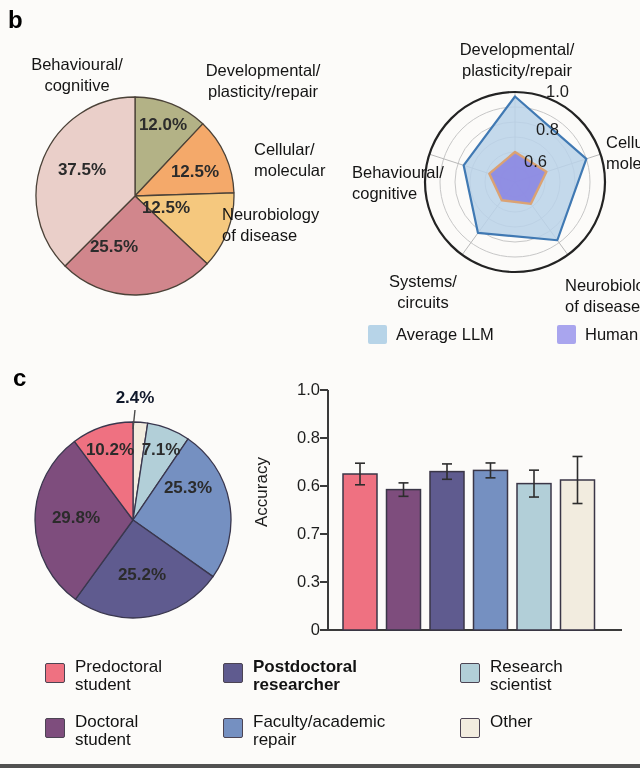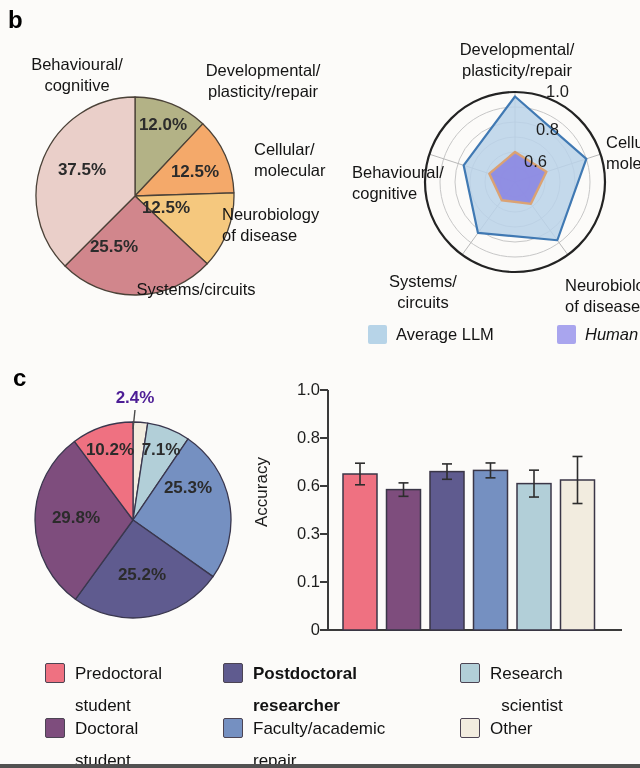--- a/index.html
+++ b/index.html
@@ -7,26 +7,26 @@
         font-family:"Liberation Sans",sans-serif;}
   svg text{font-family:"Liberation Sans",sans-serif;}
   .panel-letter{position:absolute;font-size:24px;font-weight:800;color:#000;}
   .lbl{position:absolute;white-space:pre-line;font-size:16.5px;line-height:21px;
        color:#141414;font-weight:500;}
   .ctr{text-align:center;}
   .rtick{position:absolute;font-size:16.5px;font-weight:500;color:#1e1e1e;}
   .leg-swatch{position:absolute;width:20px;height:20px;border:1.5px solid #4c4453;
               border-radius:2px;box-sizing:border-box;}
   .leg-swatch.soft{border:none;width:19px;height:19px;}
-  .leg-text{position:absolute;white-space:pre-line;font-size:17px;line-height:32px;
+  .leg-text{position:absolute;white-space:pre-line;font-size:17px;line-height:18px;
             color:#121212;font-weight:500;}
   .ytick{position:absolute;width:38px;text-align:right;font-size:16.5px;color:#1e1e1e;font-weight:500;}
   .ylab{position:absolute;left:218px;top:481px;width:90px;height:22px;text-align:center;
         font-size:17px;color:#1c1c1c;font-weight:500;transform:rotate(-90deg);}
-  .ext-pct{position:absolute;font-size:17px;font-weight:600;color:#4c1d95;text-align:center;}
+  .ext-pct{position:absolute;font-size:17px;font-weight:600;color:#0f172a;text-align:center;}
   .bottom-strip{position:absolute;left:0;bottom:0;width:640px;height:4px;background:#515151;}
 </style>
 </head>
 <body>
 
 <div class="page" id="page">
 
   <svg id="chart-svg" width="640" height="768" style="position:absolute;left:0;top:0;">
       <path d="M 135 196 L 135 97 A 99 99 0 0 1 202.7701634869402 123.83210588528026 Z" fill="#b3b286" stroke="#4b4238" stroke-width="1.3" stroke-linejoin="round"></path>
       <path d="M 135 196 L 202.7701634869402 123.83210588528026 A 99 99 0 0 1 233.95114947620743 192.8903348512653 Z" fill="#f4a96a" stroke="#4b4238" stroke-width="1.3" stroke-linejoin="round"></path>
@@ -101,64 +101,63 @@
   <div class="panel-letter" style="left:13px;top:364px;">c</div>
 
   <div class="lbl ctr" style="left:10px;top:54px;width:134px;">Behavioural/
 cognitive</div>
   <div class="lbl ctr" style="left:187px;top:60px;width:152px;">Developmental/
 plasticity/repair</div>
   <div class="lbl" style="left:238px;top:139px;margin-left:16px;">Cellular/
 molecular</div>
   <div class="lbl" style="left:222px;top:204px;">Neurobiology
 of disease</div>
-  <div class="lbl ctr" style="left:121px;top:279px;width:150px;">Systems/circuits</div>
 
   <div class="lbl ctr" style="left:432px;top:39px;width:170px;">Developmental/
 plasticity/repair</div>
   <div class="lbl" style="left:606px;top:132px;width:90px;">Cellular/
 molecular</div>
   <div class="lbl" style="left:565px;top:275px;width:120px;">Neurobiology
 of disease</div>
   <div class="lbl ctr" style="left:363px;top:271px;width:120px;">Systems/
 circuits</div>
   <div class="lbl" style="left:352px;top:162px;">Behavioural/
 cognitive</div>
 
   <div class="rtick" style="left:546px;top:82px;">1.0</div>
   <div class="rtick" style="left:536px;top:120px;">0.8</div>
   <div class="rtick" style="left:524px;top:152px;">0.6</div>
 
   <div class="leg-swatch soft" style="left: 368px; top: 325px; background: rgb(183, 212, 232);"></div>
   <div class="lbl" style="left:396px;top:324px;">Average LLM</div>
   <div class="leg-swatch soft" style="left: 557px; top: 325px; background: rgb(169, 165, 238);"></div>
-  <div class="lbl" style="left:585px;top:324px;font-style:italic;">Human</div>
+  <div class="lbl" style="left:585px;top:324px;">Human</div>
 
   <div class="ext-pct" style="left:109px;top:388px;width:52px;">2.4%</div>
 
   <div class="ylab">Accuracy</div>
 
   <div class="leg-swatch" style="left: 45px; top: 663px; background: rgb(239, 113, 129);"></div>
   <div class="leg-text" style="left:75px;top:658px;">Predoctoral
 student</div>
   <div class="leg-swatch" style="left: 223px; top: 663px; background: rgb(95, 91, 143);"></div>
   <div class="leg-text" style="left:253px;top:658px;font-weight:bold;">Postdoctoral
 researcher</div>
   <div class="leg-swatch" style="left: 460px; top: 663px; background: rgb(178, 207, 216);"></div>
-  <div class="leg-text" style="left:490px;top:658px;text-align:right;">Research
+  <div class="leg-text" style="left:490px;top:658px;">Research
 scientist</div>
   <div class="leg-swatch" style="left: 45px; top: 718px; background: rgb(126, 77, 125);"></div>
   <div class="leg-text" style="left:75px;top:713px;">Doctoral
 student</div>
   <div class="leg-swatch" style="left: 223px; top: 718px; background: rgb(117, 144, 193);"></div>
   <div class="leg-text" style="left:253px;top:713px;">Faculty/academic
 repair</div>
   <div class="leg-swatch" style="left: 460px; top: 718px; background: rgb(242, 236, 223);"></div>
   <div class="leg-text" style="left:490px;top:713px;text-align:center;">Other</div>
 
   <div class="bottom-strip"></div>
 <div class="ytick" style="left: 282px; top: 620px;">0</div>
-    <div class="ytick" style="left: 282px; top: 572px;">0.1</div>
-    <div class="ytick" style="left: 282px; top: 524px;">0.3</div>
+    <div class="ytick" style="left: 282px; top: 572px;">0.3</div>
+    <div class="ytick" style="left: 282px; top: 524px;">0.7</div>
     <div class="ytick" style="left: 282px; top: 476px;">0.6</div>
     <div class="ytick" style="left: 282px; top: 428px;">0.8</div>
     <div class="ytick" style="left: 282px; top: 380px;">1.0</div>
   </div>
 
 </body></html>

